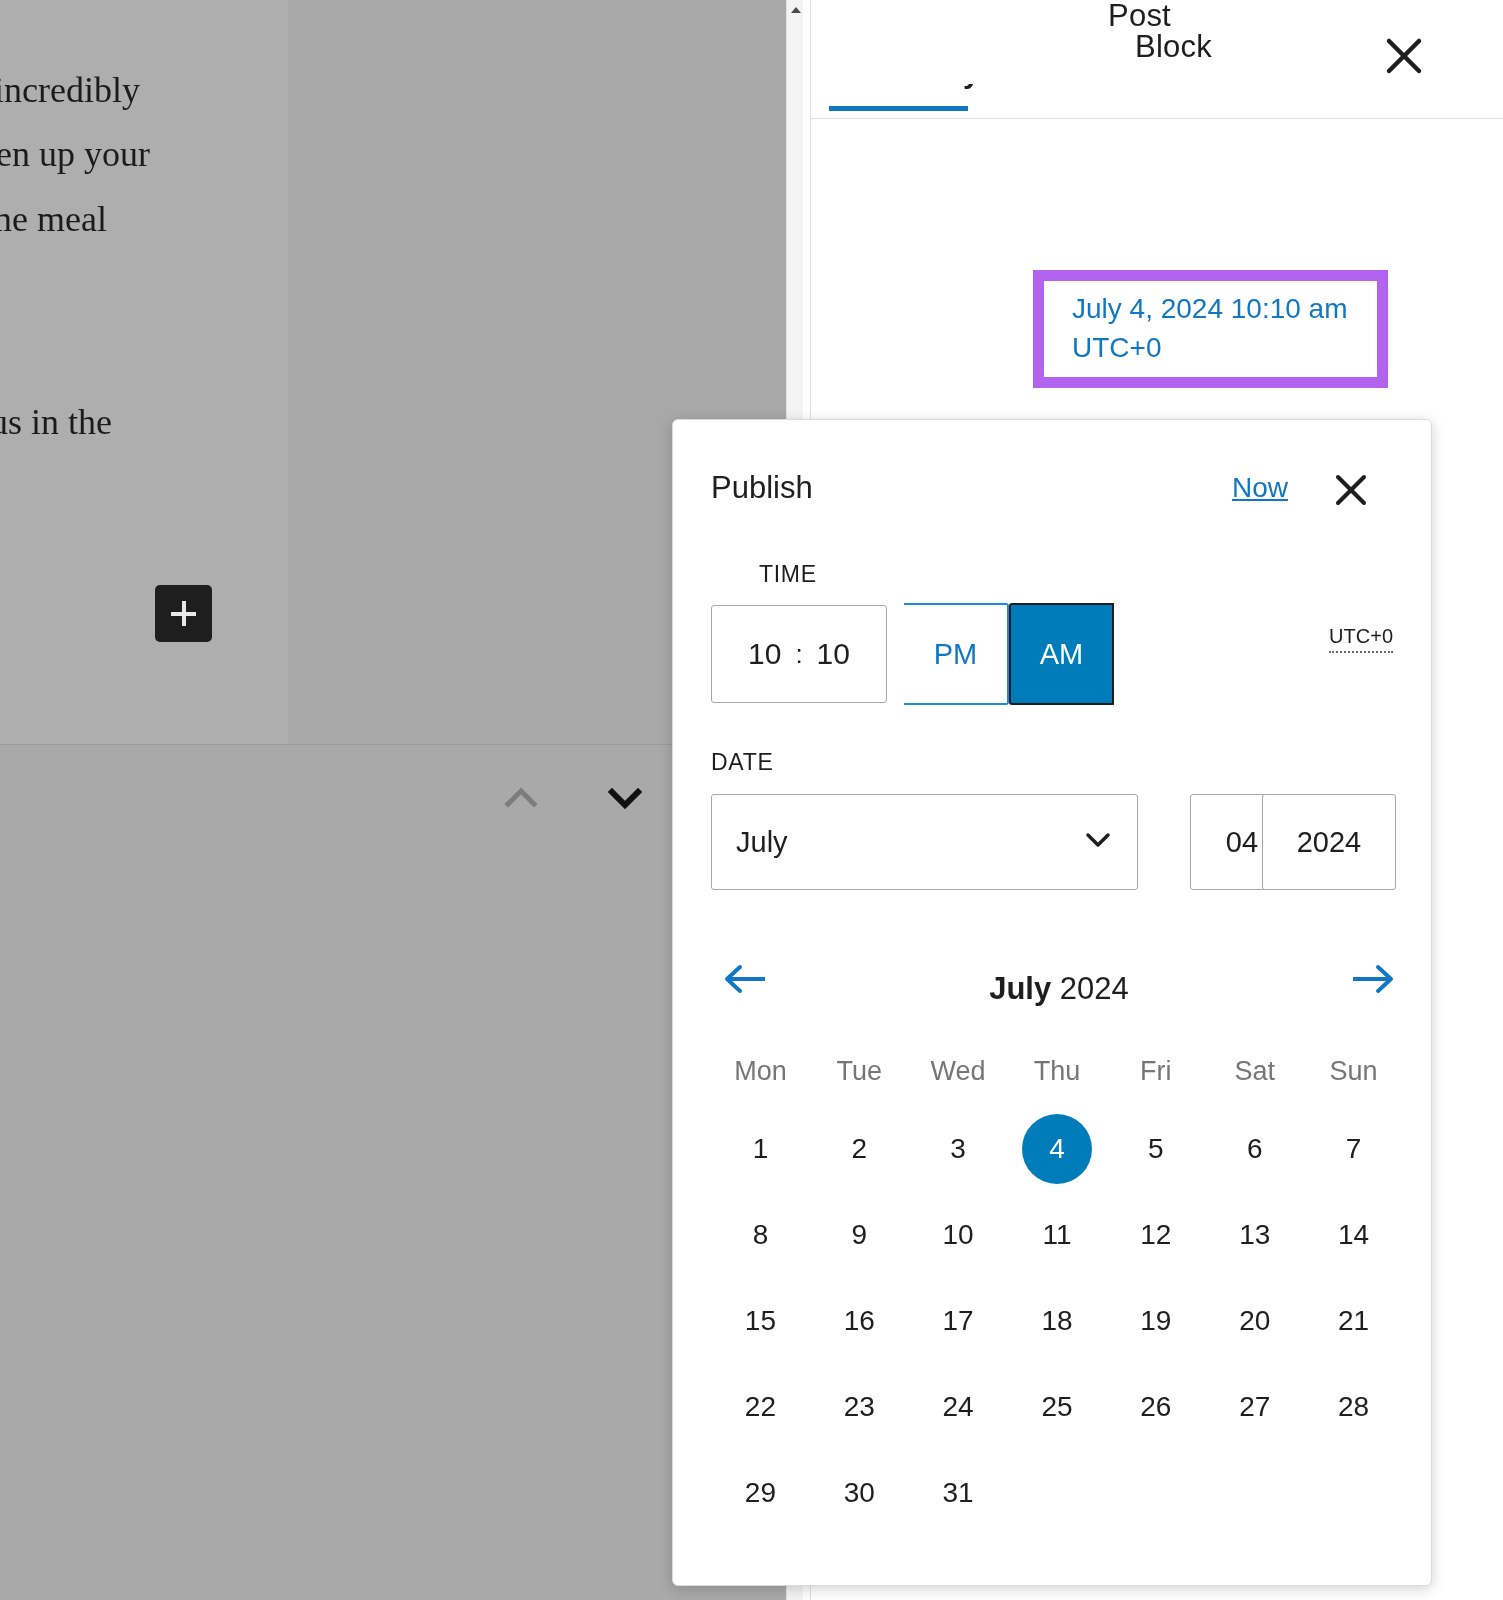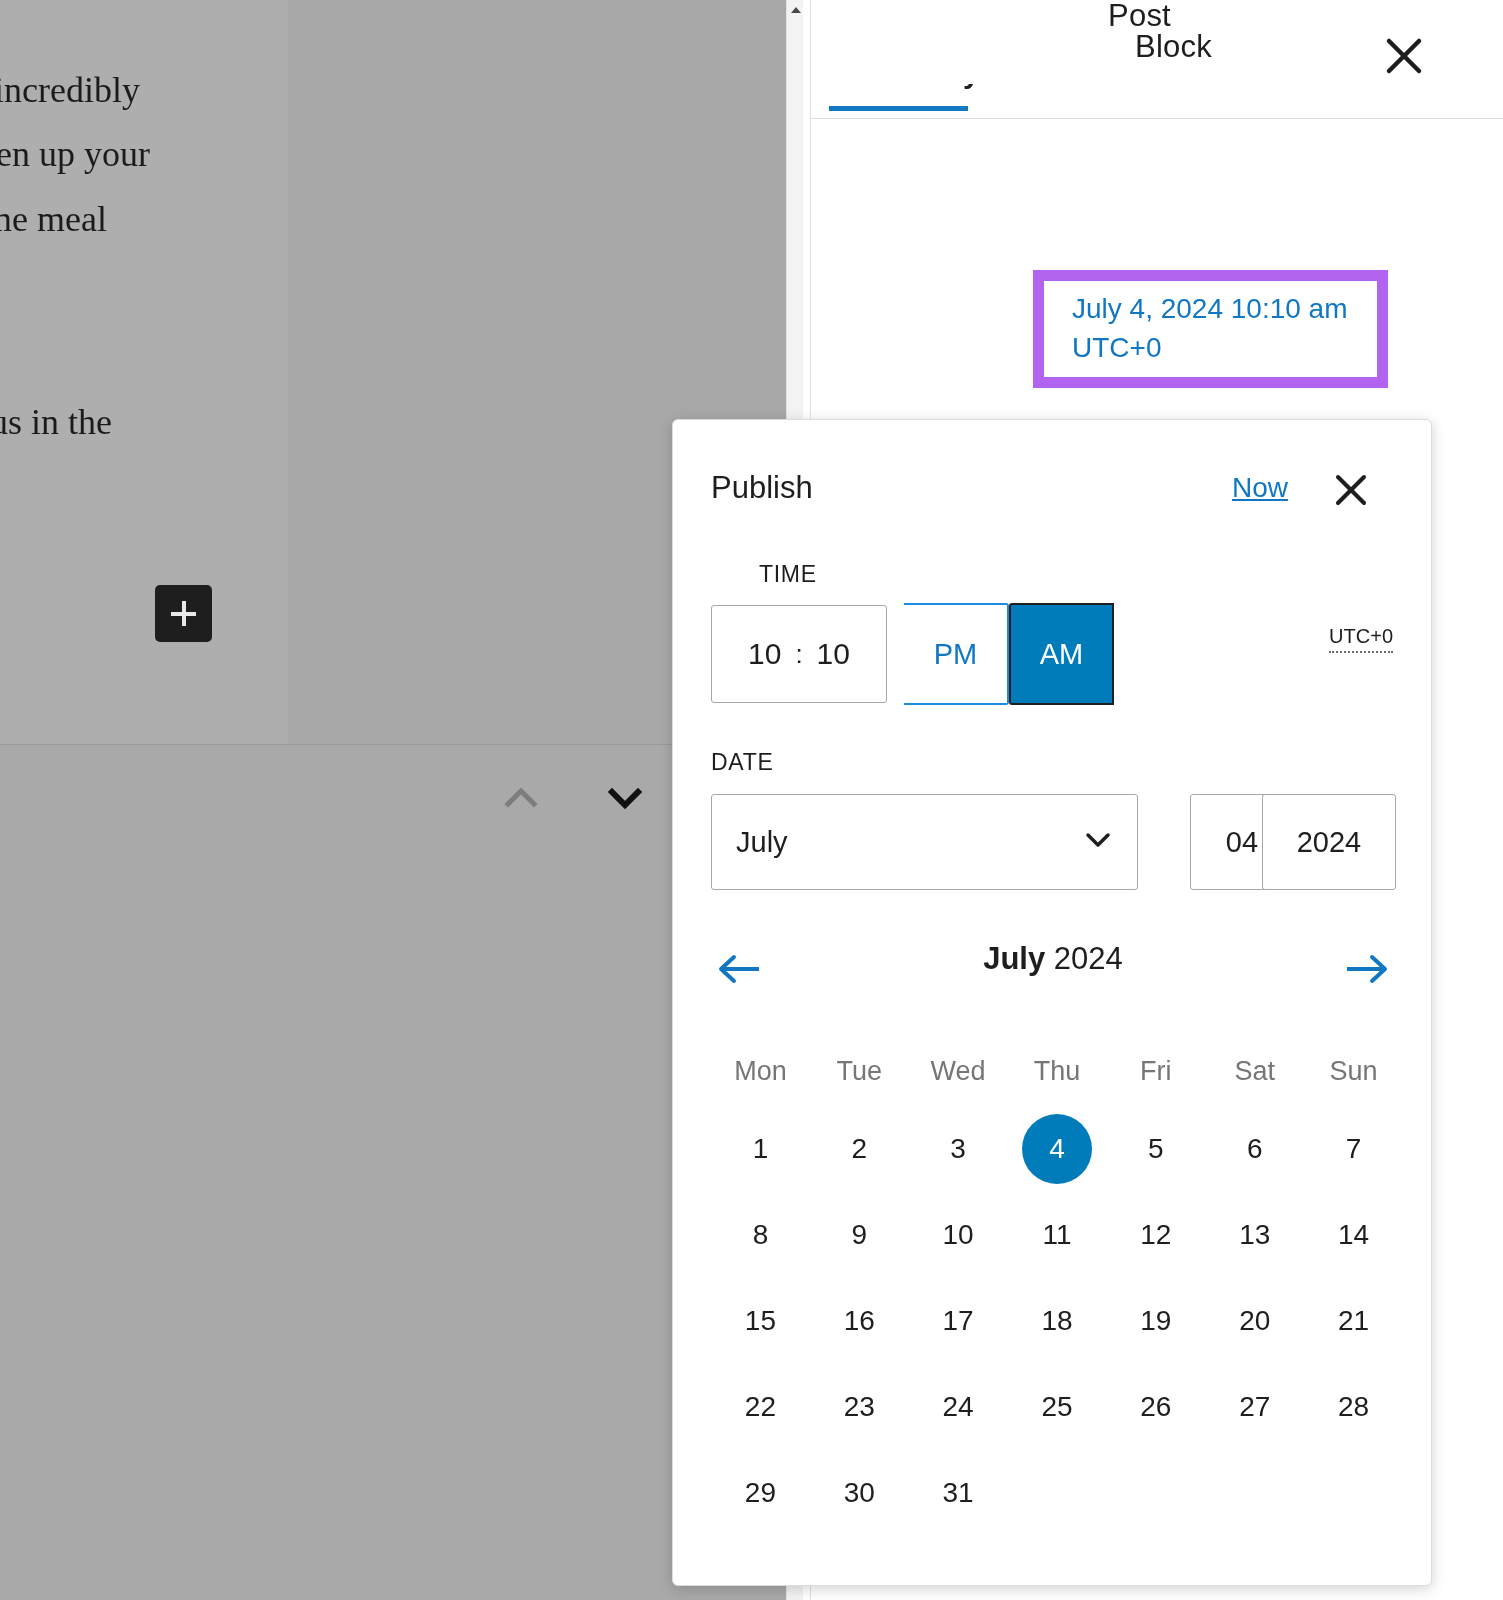--- a/index.html
+++ b/index.html
@@ -347,24 +347,24 @@
     font-size: 29px;
     color: #1e1e1e;
     cursor: text;
   }
   .day-input  { left: 485px; width: 104px; margin-left: 32px; }
   .year-input { left: 589px; width: 134px; }
 
   
   .cal-nav {
     position: absolute;
-    left: 38px; top: 521px;
+    left: 44px; top: 521px;
     width: 684px; height: 66px;
     display: flex;
-    align-items: flex-start;
+    align-items: flex-end;
     justify-content: center;
   }
   .cal-arrow {
     position: absolute;
     width: 56px; height: 56px;
     cursor: pointer;
     display: flex; align-items: center; justify-content: center;
   }
   .cal-arrow.prev { left: 0; }
   .cal-arrow.next { right: 0; }

